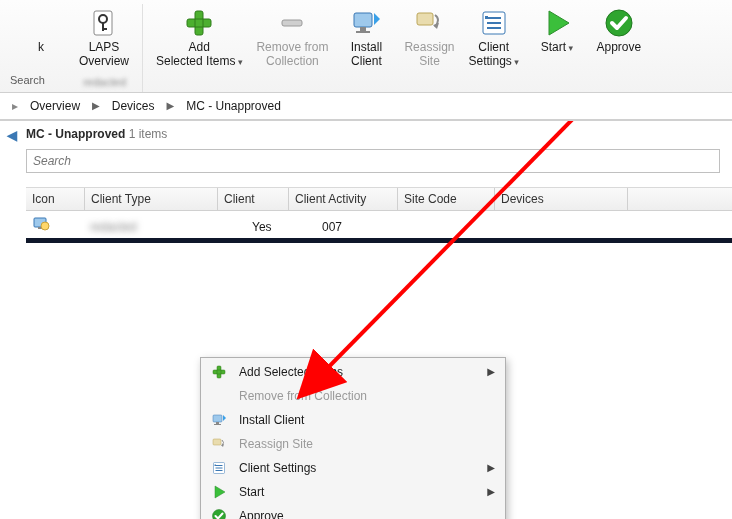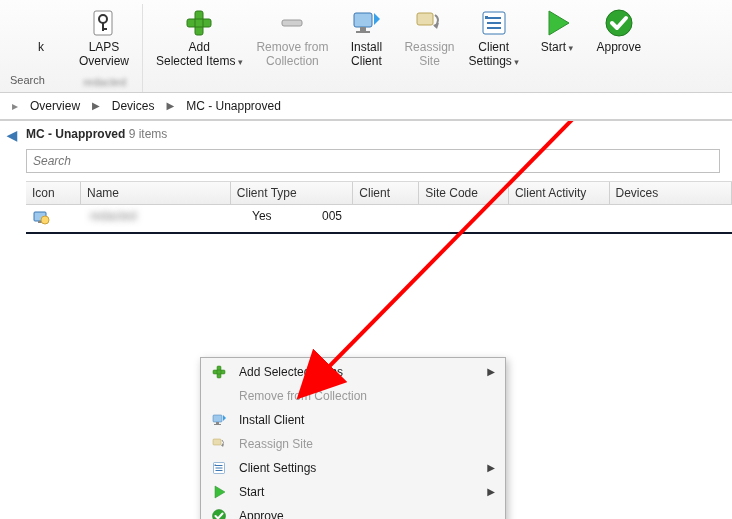--- a/index.html
+++ b/index.html
@@ -18,24 +18,24 @@
   .crumbs .sep{color:#666;font-size:10px}
   .crumbs span{padding:2px 2px}
   
   .content{background:#fff;position:relative;height:399px;border-top:1px solid #d0d0d0}
   .navback{position:absolute;left:4px;top:6px;width:16px;height:16px;color:#3b78b4;font-size:14px;line-height:16px;text-align:center;cursor:pointer}
   .header{padding:6px 10px 4px 26px;color:#1a1a1a}
   .header b{font-weight:600;color:#2a2a2a}
   .header .cnt{color:#7a7a7a}
   .searchwrap{margin:4px 12px 6px 26px;border:1px solid #c0c0c0;background:#fff;display:flex;align-items:center;height:22px}
   .searchwrap input{border:none;outline:none;flex:1;padding:0 6px;font-style:italic;color:#8a8a8a;font-size:12px;background:transparent}
-  .grid{margin:8px 0 0 26px;border-top:1px solid #d9d9d9}
+  .grid{margin:14px 0 0 26px;border-top:1px solid #d9d9d9}
   .ghead{display:flex;background:linear-gradient(#fafafa,#eee);border-bottom:1px solid #d0d0d0}
   .gh{padding:4px 6px;border-right:1px solid #d0d0d0;font-weight:400;color:#333;position:relative}
-  .grow{display:flex;align-items:flex-start;border-bottom:2px solid #0f172a}
+  .grow{display:flex;align-items:flex-end;border-bottom:5px solid #0f172a}
   .gc{padding:4px 6px;overflow:hidden;white-space:nowrap}
   .c-icon{width:46px}
   .c-name{width:150px}
   .c-ctype{width:120px}
   .c-client{width:58px}
   .c-site{width:84px}
   .c-act{width:96px}
   .c-appr{width:120px}
   .blurred{color:transparent;text-shadow:0 0 6px rgba(0,0,0,.5)}
   .pcicon{width:16px;height:16px;display:inline-block;position:relative}
@@ -227,43 +227,42 @@
   <span class="sep">▶</span>
   <span>Devices</span>
   <span class="sep">▶</span>
   <span>MC - Unapproved</span>
 </div>
 
 <div class="content">
   <div class="navback">◀</div>
   <div class="header">
     <b>MC - Unapproved</b>
-    <span class="cnt">9 items</span>
+    <span class="cnt">1 items</span>
   </div>
   <div class="searchwrap">
     <input placeholder="Search" style="">
   </div>
 
   <div class="grid">
     <div class="ghead">
       <div class="gh c-icon">Icon</div>
-      <div class="gh c-name">Name</div>
       <div class="gh c-ctype">Client Type</div>
       <div class="gh c-client">Client</div>
+      <div class="gh c-act">Client Activity</div>
       <div class="gh c-site">Site Code</div>
-      <div class="gh c-act">Client Activity</div>
       <div class="gh c-appr">Devices</div>
     </div>
     <div class="grow">
       <div class="gc c-icon"><span class="pcicon"><svg viewBox="0 0 18 16" width="18" height="16">
               <use href="#i-pc"></use>
             </svg></span></div>
       <div class="gc c-name blurred">redacted</div>
       <div class="gc c-client">Yes</div>
-      <div class="gc c-site">005</div>
+      <div class="gc c-site">007</div>
     </div>
   </div>
 
   <div class="ctx" id="ctx">
       <div class="ci">
         <div class="mic">
           <svg viewBox="0 0 32 32" width="16" height="16">
             <use href="#i-plus-green"></use>
           </svg>
         </div>

